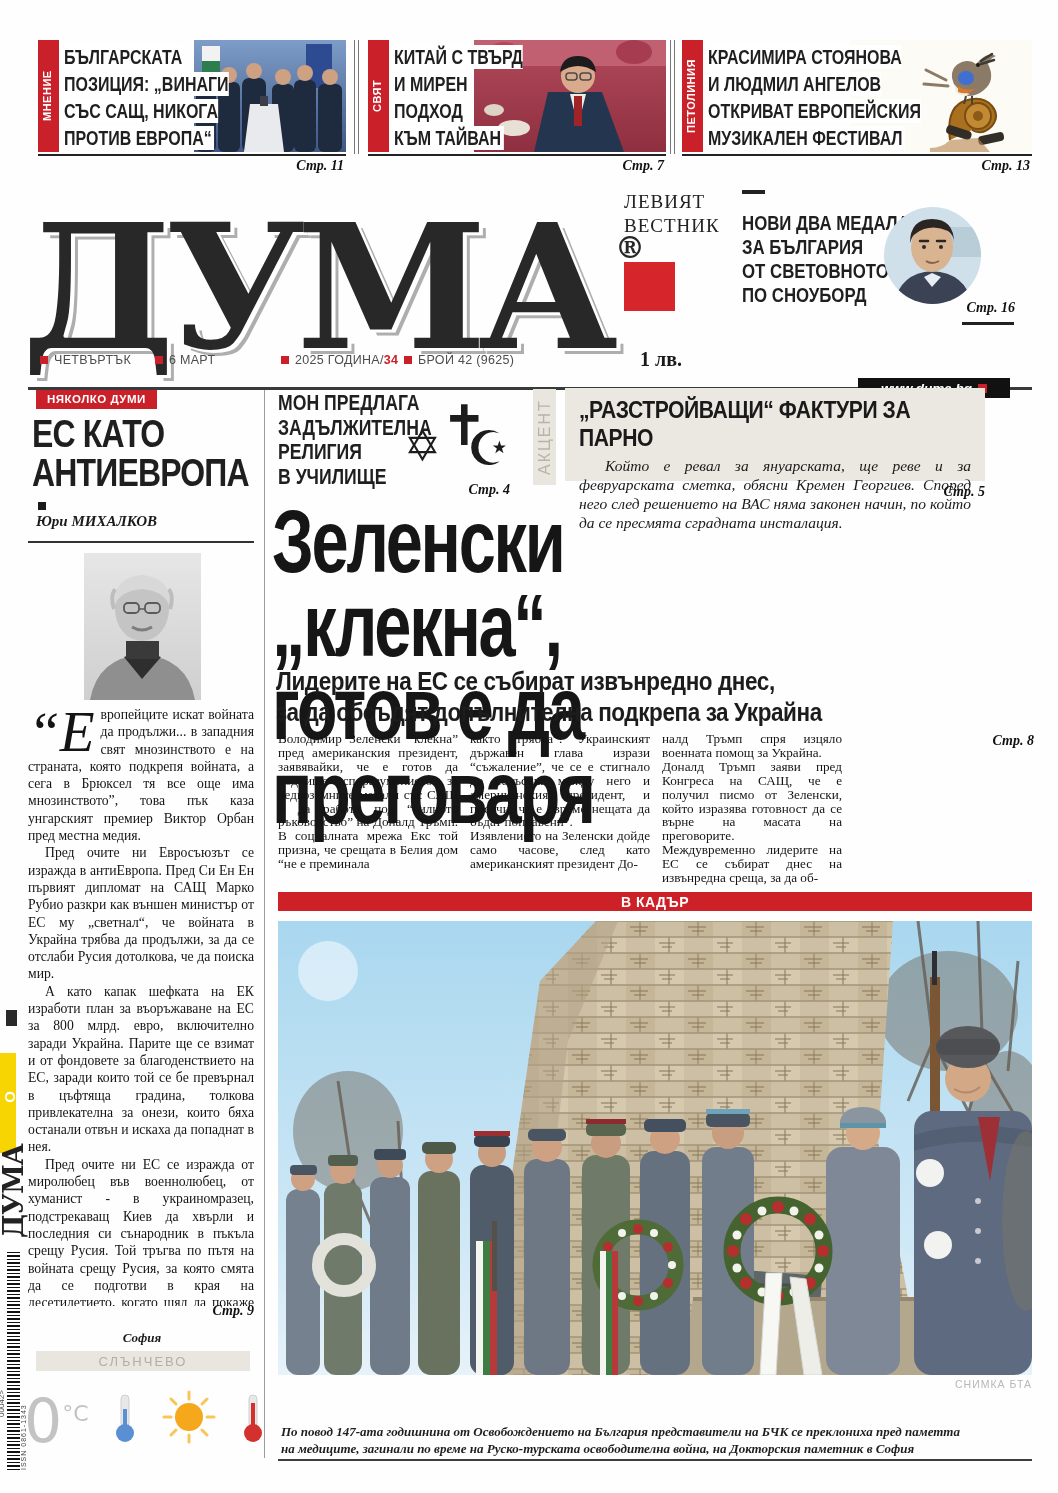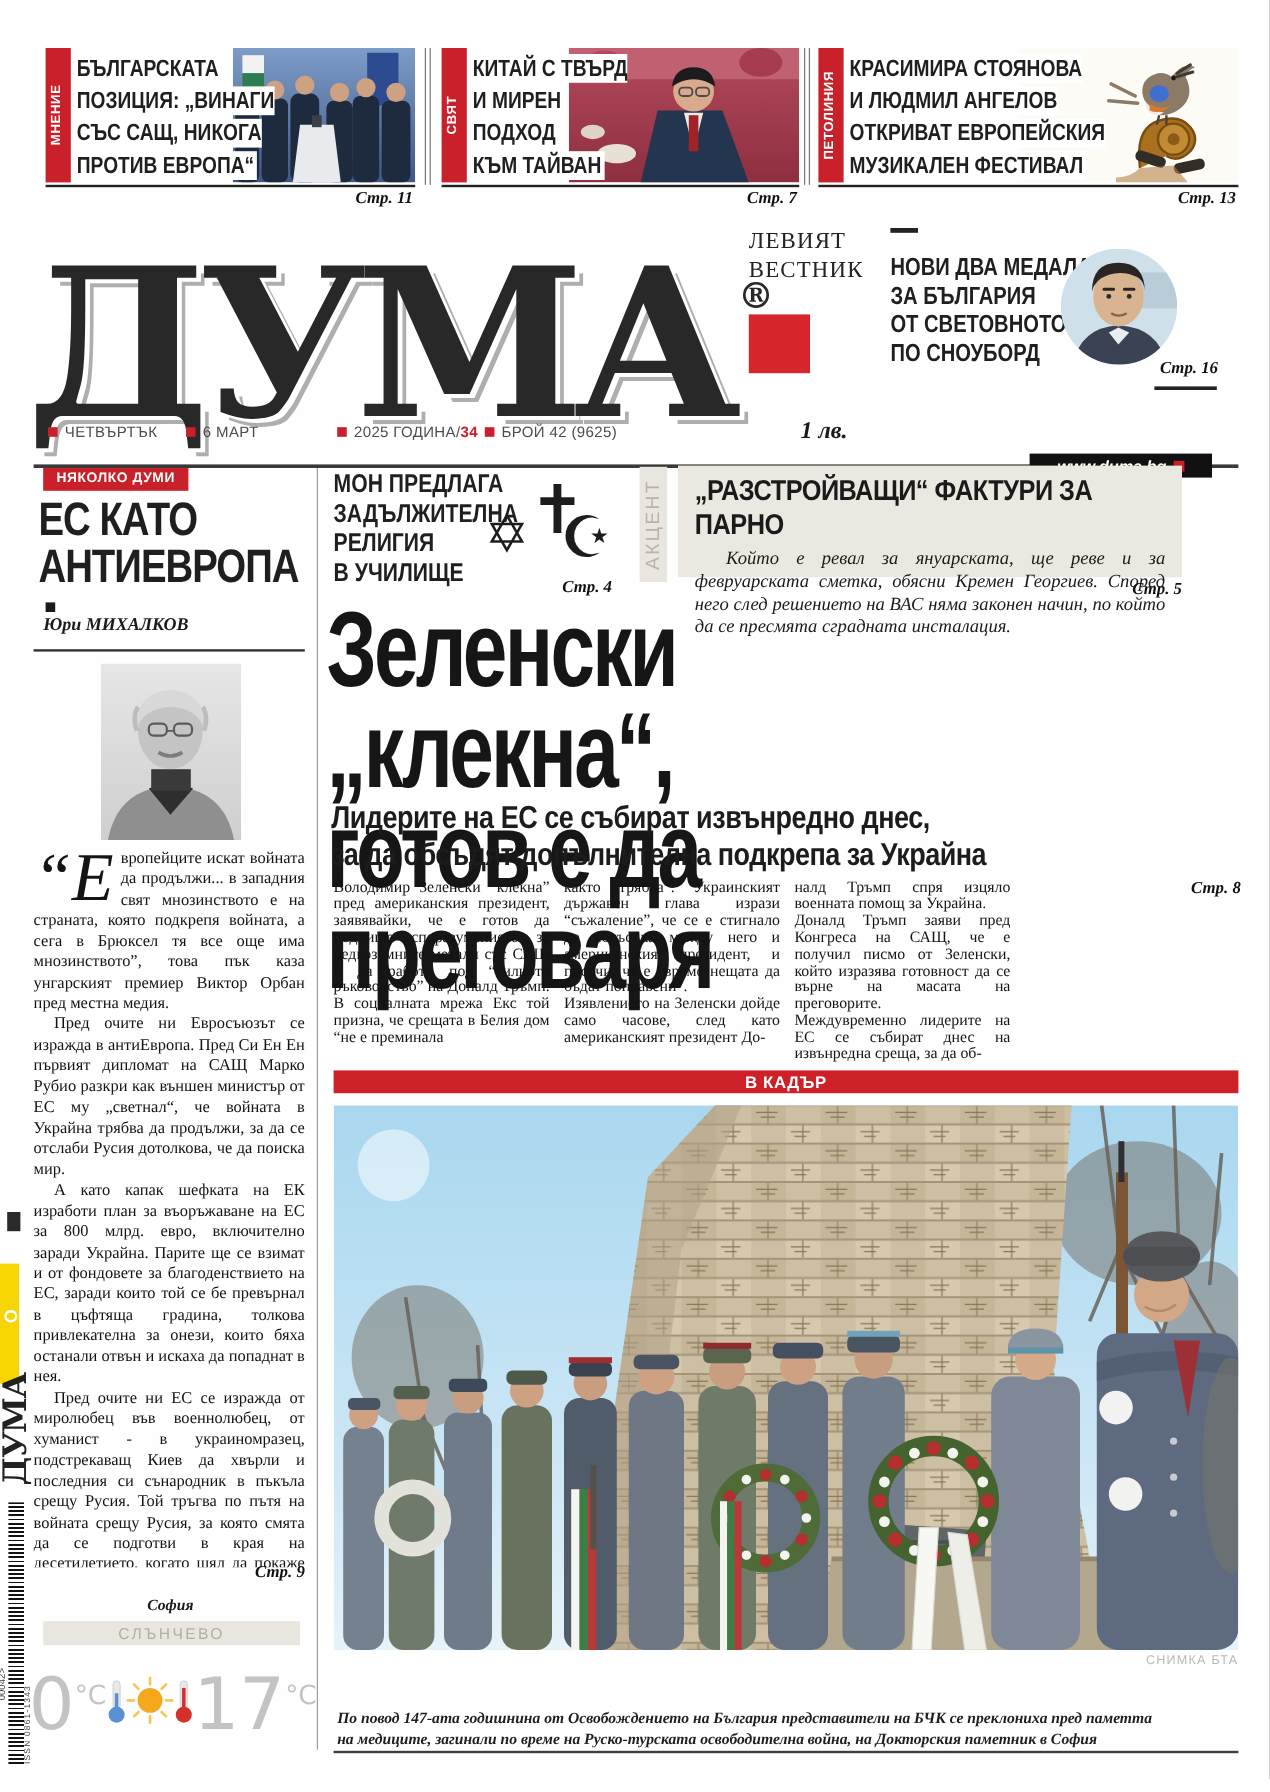--- a/index.html
+++ b/index.html
@@ -48,21 +48,21 @@
   .promo-dash { left:742px; top:190px; width:23px; height:4px; background:#222; }
   .promo-title { left:742px; top:211px; font-size:20.5px; line-height:1.17; }
   .promo-photo { left:884px; top:207px; width:97px; height:97px; border-radius:50%; overflow:hidden; }
   .promo-page { left:930px; top:300px; width:85px; text-align:right; }
   .promo-underline { left:962px; top:322px; width:52px; height:3px; background:#222; }
 
   
   .dl-item { top:353px; font-size:12.5px; color:#4d4d4d; letter-spacing:.3px; }
   .dl-sq { display:inline-block; width:8px; height:8px; background:#c9202a; margin-right:6px; }
   .dl-red { color:#c9202a; font-weight:bold; }
-  .price { left:640px; top:348px; font-family:"Liberation Serif", serif; font-weight:bold; font-style:italic; font-size:20px;margin-left:27px; }
+  .price { left:640px; top:348px; font-family:"Liberation Serif", serif; font-weight:bold; font-size:20px; }
   .thick-rule { left:28px; top:387px; width:1004px; height:3px; background:#3a3a3a; }
   .site-box { left:858px; top:378px; width:152px; height:20px; background:#111; color:#fff; display:flex; align-items:center; justify-content:center; gap:6px;
     font-weight:bold; font-style:italic; font-size:13.5px; }
   .site-box i { display:block; width:9px; height:9px; background:#c9202a; }
 
   
   .op-label { left:36px; top:390px; background:#c9202a; color:#fff; font-weight:bold; font-size:11.5px; letter-spacing:.5px; padding:3px 11px 4px; }
   .op-title { left:32px; top:414px; font-size:39px; line-height:1.0; letter-spacing:-1px; }
   .op-bullet { left:38px; top:502px; width:8px; height:8px; background:#1a1a1a; }
   .op-author { left:36px; top:513px; font-family:"Liberation Serif", serif; font-style:italic; font-weight:bold; font-size:15px; }
@@ -323,21 +323,20 @@
       <g stroke="#f8c557" stroke-width="3" stroke-linecap="round">
         <path d="M27 2 V9 M27 45 V52 M2 27 H9 M45 27 H52 M9 9 L14 14 M40 40 L45 45 M45 9 L40 14 M14 40 L9 45"></path>
       </g>
       <circle cx="27" cy="27" r="14" fill="#f5a81c"></circle>
     </svg>
     <svg width="22" height="52" viewBox="0 0 22 52">
       <rect x="7" y="4" width="8" height="32" rx="4" fill="#e8e8e8" stroke="#cfcfcf"></rect>
       <rect x="9" y="12" width="4" height="26" fill="#d4312e"></rect>
       <circle cx="11" cy="42" r="9" fill="#d4312e"></circle>
     </svg>
-    <div class="w-temp"><span>17</span><sup><span>°</span><span>C</span></sup></div>
   </div>
 
   <div class="abs rel-title sans-head cond pre">МОН ПРЕДЛАГА
 ЗАДЪЛЖИТЕЛНА
 РЕЛИГИЯ
 В УЧИЛИЩЕ</div>
   <span class="abs rel-sym" style="left:404px; top:424px; font-size:44px;">✡</span>
   <span class="abs rel-sym" style="left:441px; top:398px; font-size:56px; font-weight:bold;">✝</span>
   <span class="abs rel-sym" style="left:467px; top:424px; font-size:48px;">☪</span>
   <div class="abs rel-page pagenum">Стр. 4</div>

